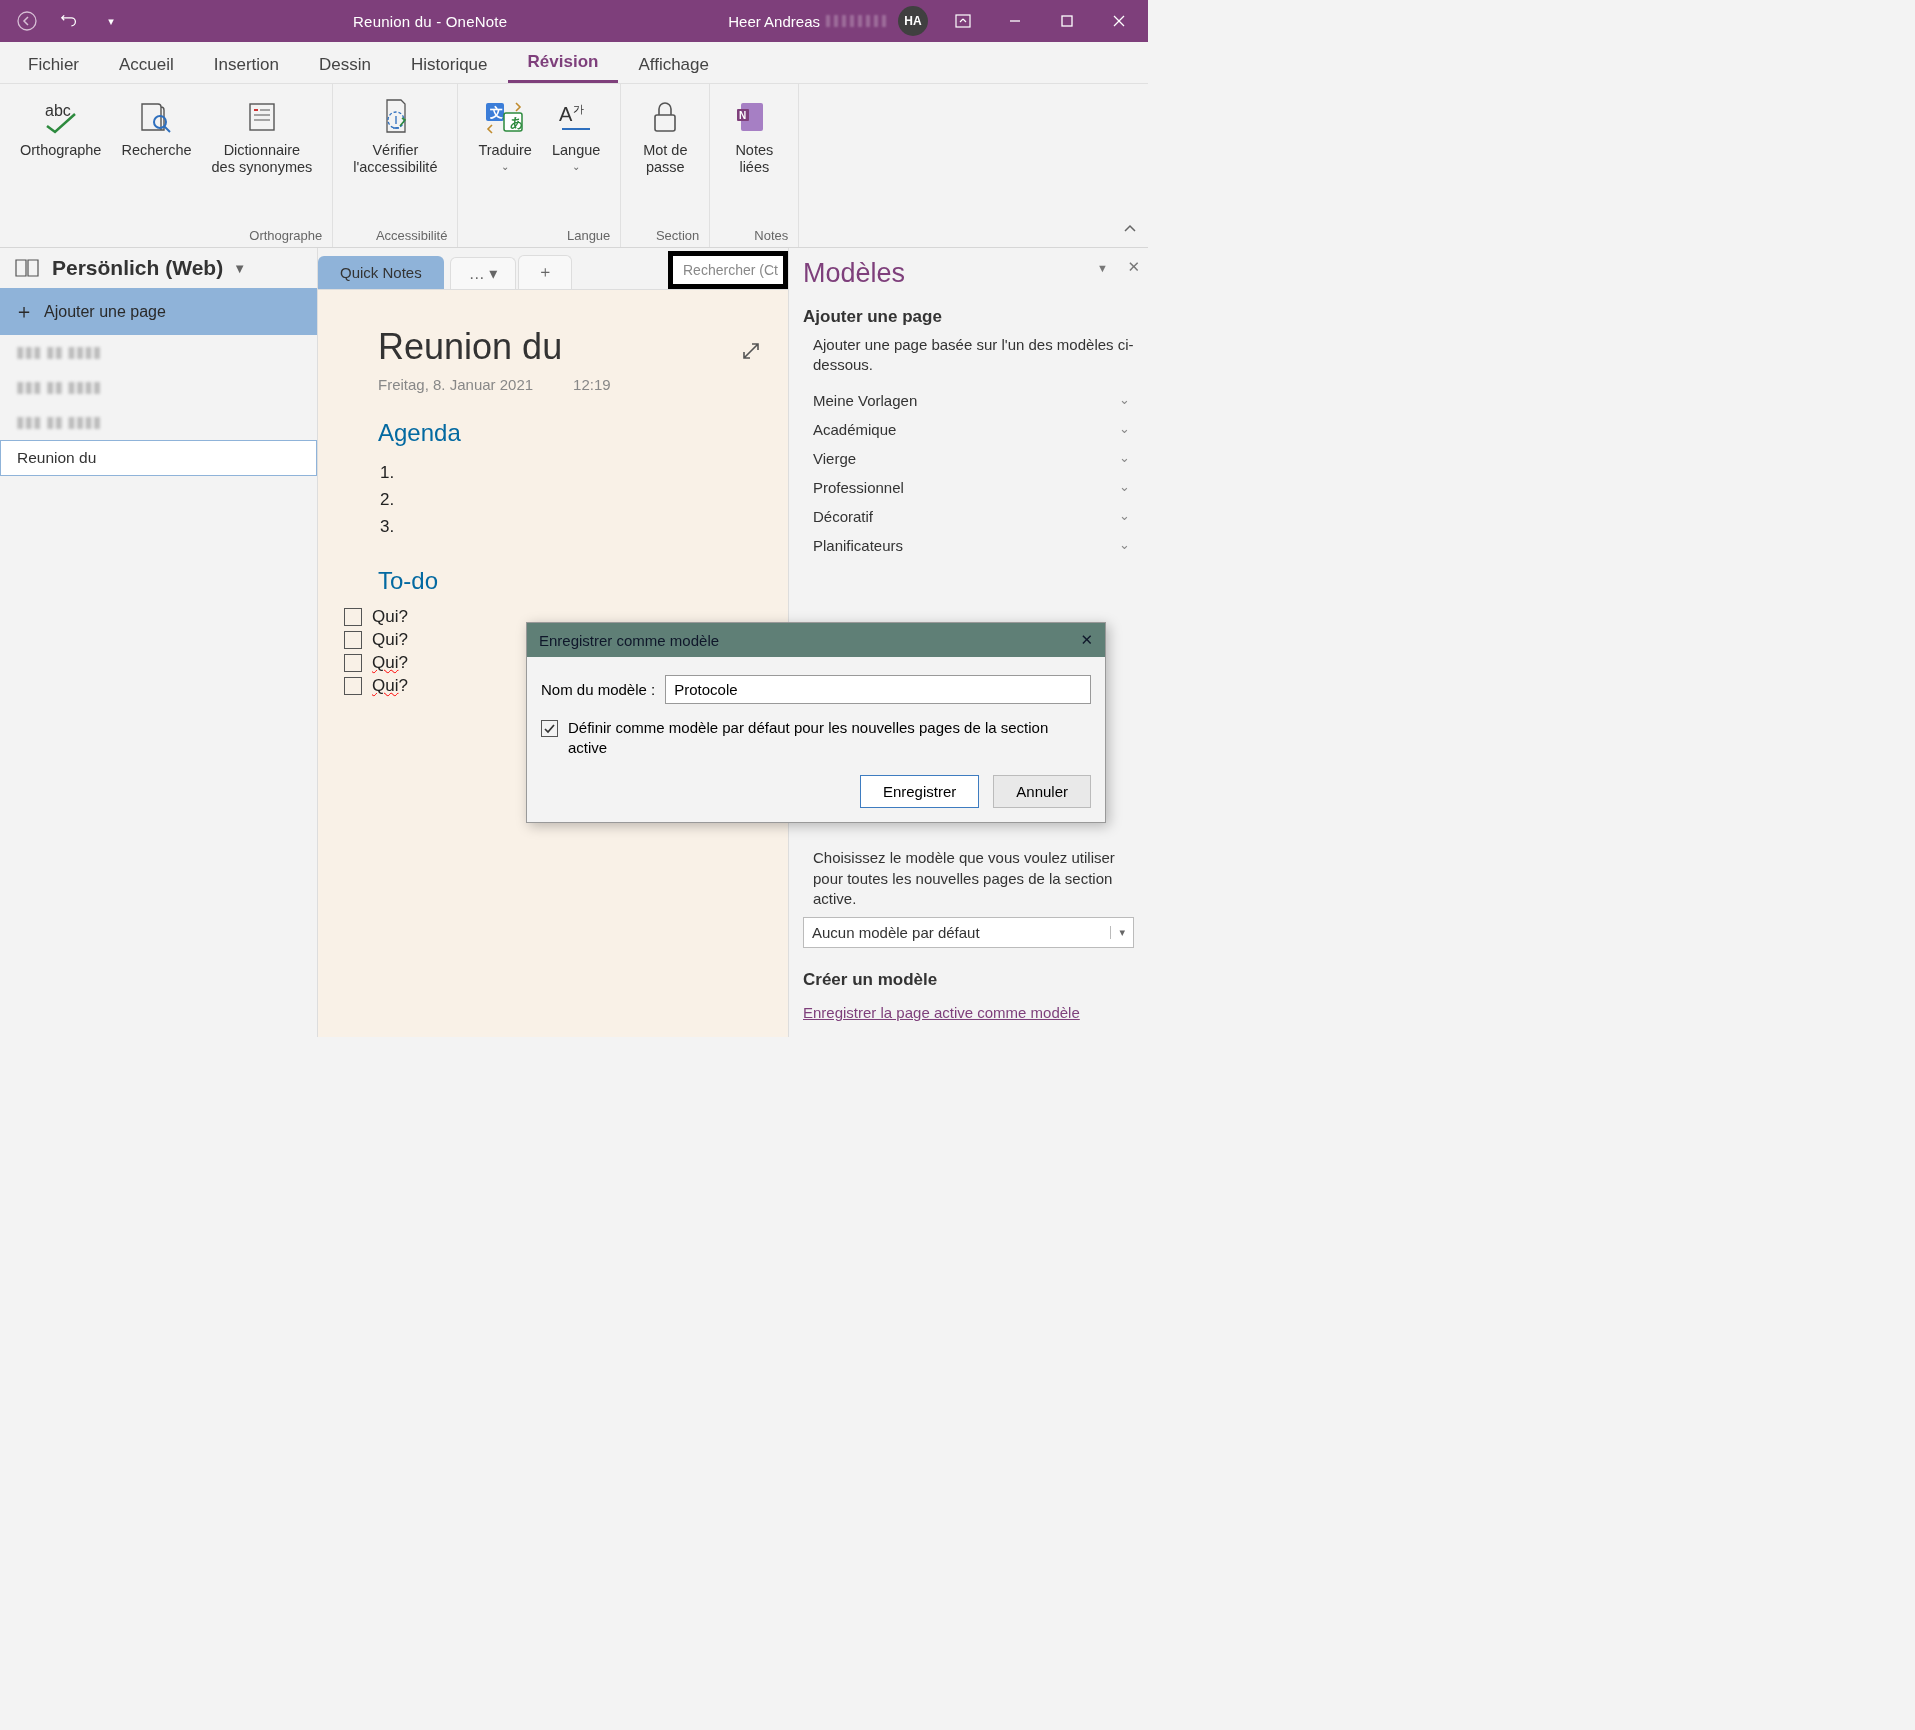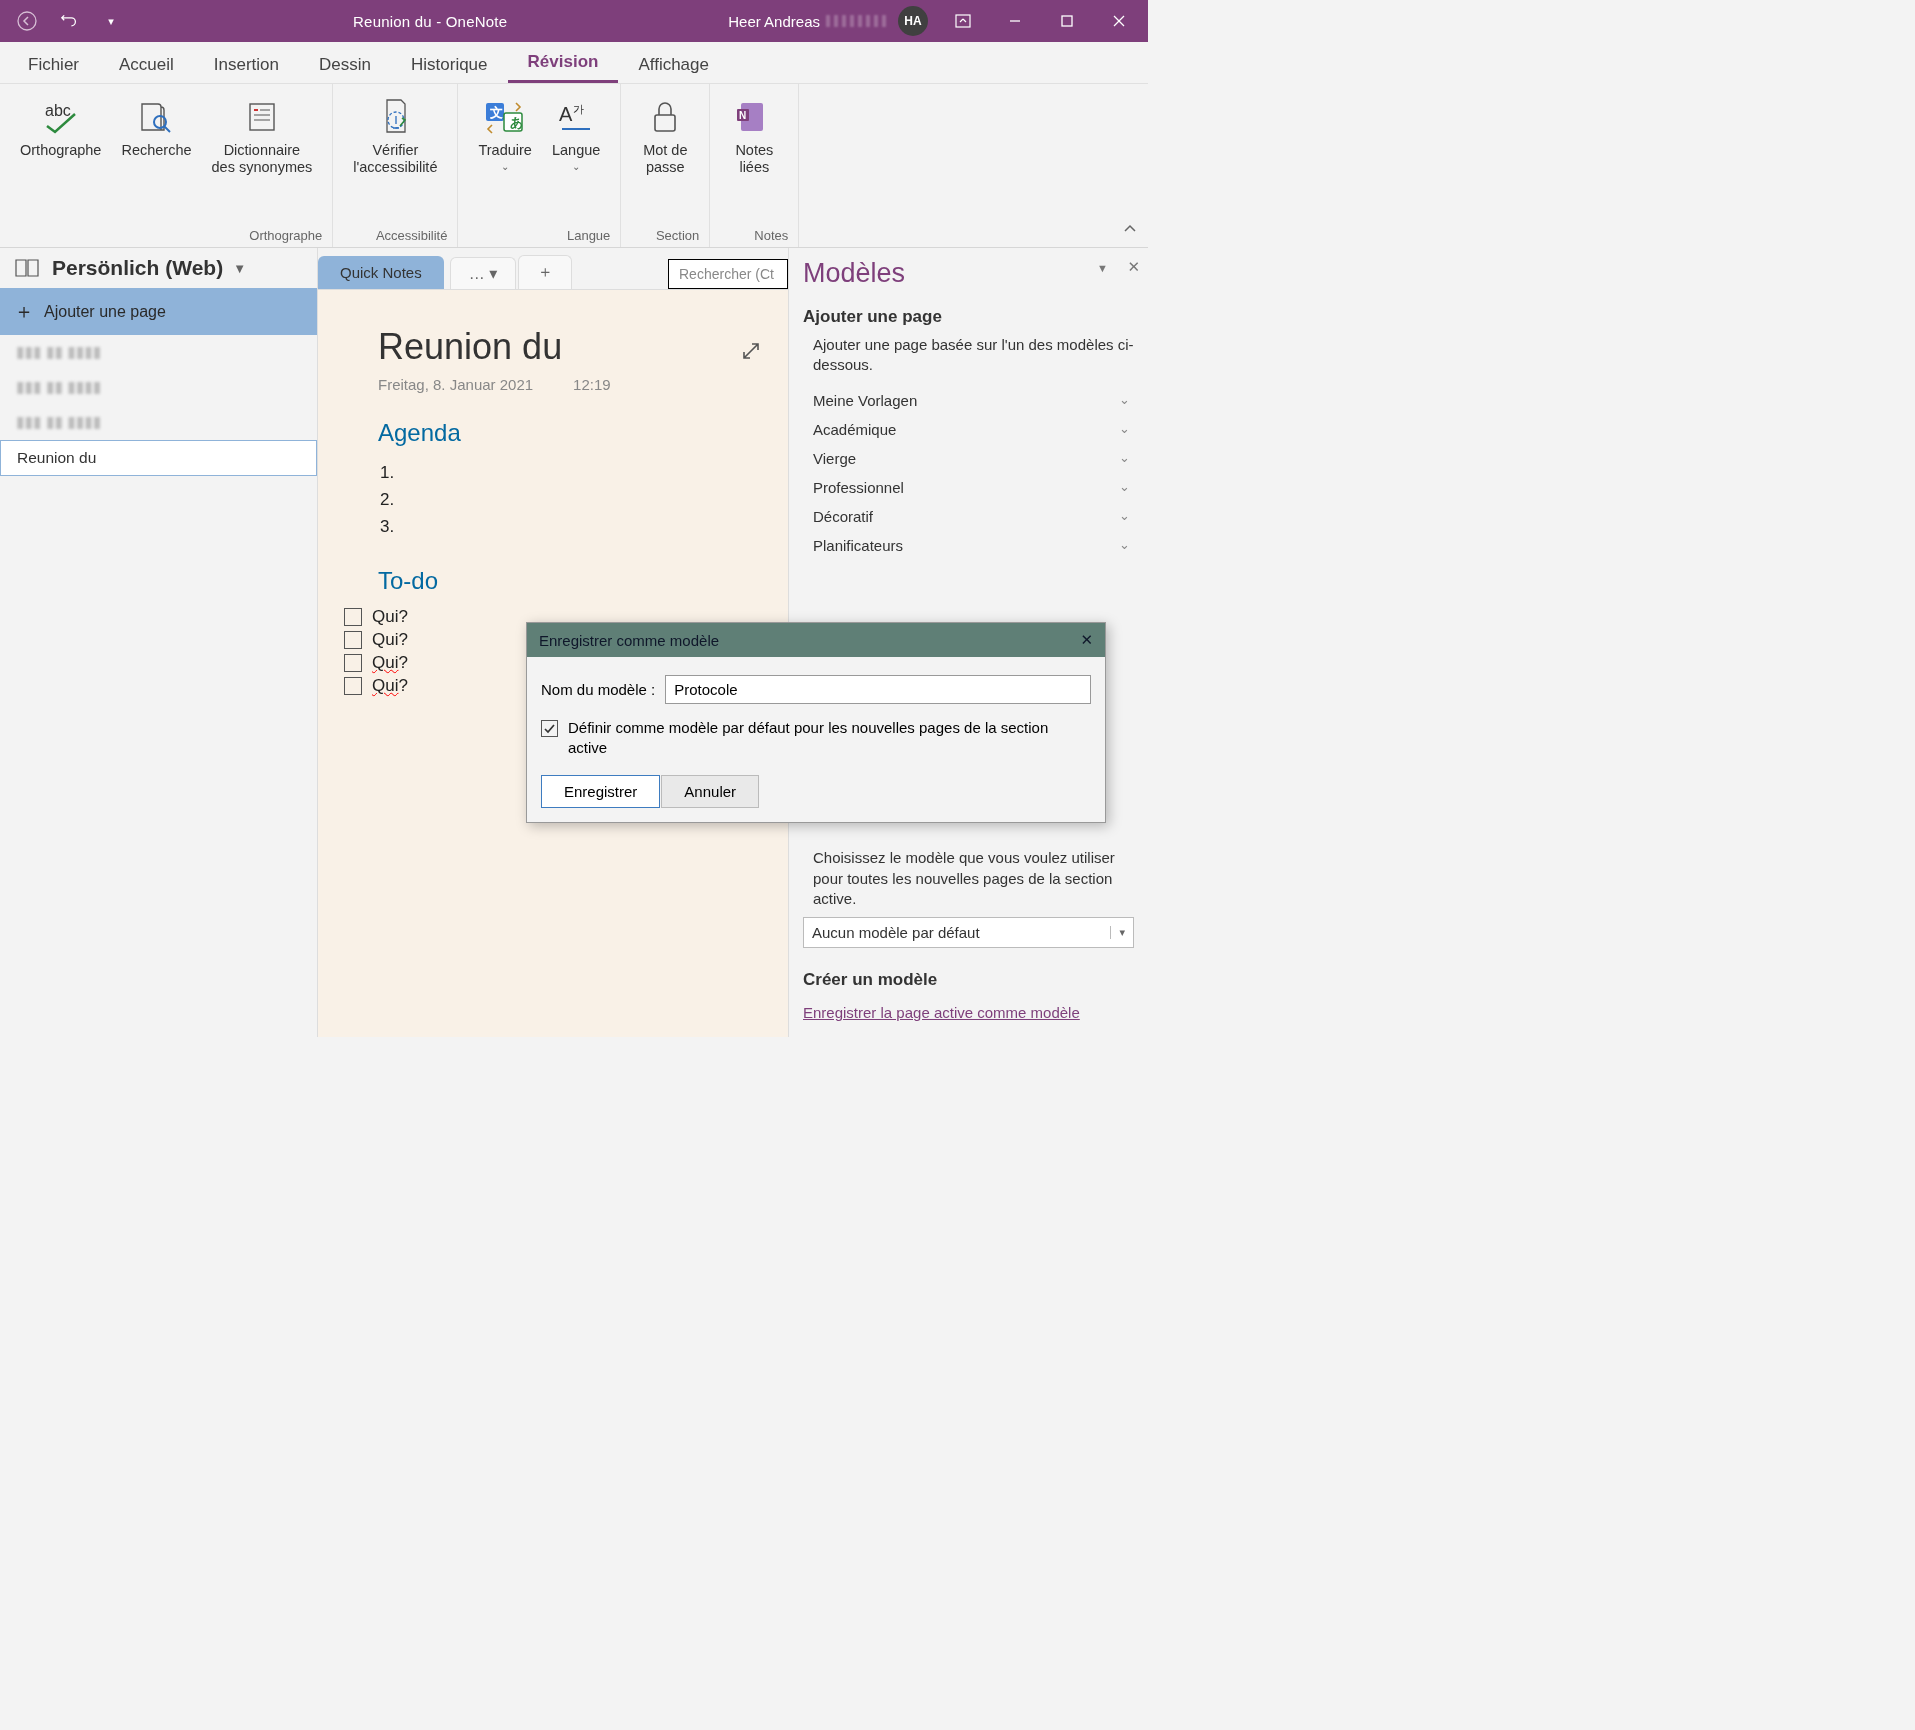--- a/index.html
+++ b/index.html
@@ -41,21 +41,21 @@
   .page-list { display: flex; flex-direction: column; }
   .page-item { padding: 8px 16px; font-size: 15.5px; color: #333; border-bottom: 1px solid transparent; cursor: pointer; }
   .page-item.dim { color: #bbb; filter: blur(1.5px); }
   .page-item.selected { background: #fff; border: 1px solid #8FB3D9; }
 
   
   .content { flex: 1; background: #F9F1E7; display: flex; flex-direction: column; position: relative; }
   .section-tabs { height: 42px; background: #f3f3f3; display: flex; align-items: flex-end; border-bottom: 1px solid #ddd; padding-left: 0; }
   .section-tab { background: #8FB3D9; color: #333; padding: 8px 22px; font-size: 15px; border-top-left-radius: 6px; border-top-right-radius: 6px; margin-right: 4px; position: relative; }
   .section-tab-plus, .section-tab-more { background: #f8f8f8; border: 1px solid #ddd; border-bottom: none; padding: 6px 18px; border-top-left-radius: 6px; border-top-right-radius: 6px; margin-left: 2px; color: #666; }
-  .search-box { margin-left: auto; border: 1px solid #000000; background: #fff; padding: 6px 10px; font-size: 14px; color: #888; width: 120px; overflow: hidden; white-space: nowrap; }
+  .search-box { margin-left: auto; border: 5px solid #000000; background: #fff; padding: 6px 10px; font-size: 14px; color: #888; width: 120px; overflow: hidden; white-space: nowrap; }
   .page-canvas { padding: 36px 60px; position: relative; }
   .full-arrow { position: absolute; top: 50px; right: 26px; color: #555; font-size: 22px; }
   .page-title-text { font-size: 36px; color: #333; font-family: "Calibri Light", "Segoe UI Light", sans-serif; font-weight: 300; }
   .page-date { font-size: 15px; color: #888; margin-top: 8px; }
   .page-date .time { margin-left: 40px; }
   h2.section-h { font-size: 24px; color: #0369a1; margin: 26px 0 12px; font-weight: 400; }
   .numbered { font-size: 17px; color: #222; line-height: 1.6; margin-left: 2px; }
   .todo-item { display: flex; align-items: center; gap: 10px; font-size: 17px; color: #222; margin: 3px 0; margin-left: -34px; }
   .todo-item .cb { width: 18px; height: 18px; border: 1.5px solid #555; }
   .squig { text-decoration: underline wavy red; text-decoration-thickness: 1px; }
@@ -76,21 +76,21 @@
 
   
   .dialog { position: absolute; left: 526px; top: 622px; width: 580px; background: #fff; border: 1px solid #999; box-shadow: 3px 3px 12px rgba(0,0,0,0.25); }
   .dialog-title { background: #5F7F76; color: #0f172a; padding: 8px 12px; font-size: 15px; display: flex; justify-content: space-between; align-items: center; }
   .dialog-body { padding: 18px 14px 14px; background: #f3f3f3; }
   .dlg-row { display: flex; align-items: center; gap: 10px; margin-bottom: 14px; }
   .dlg-row label { font-size: 15px; }
   .dlg-row input[type=text] { flex: 1; border: 1px solid #999; padding: 5px 8px; font-size: 15px; font-family: inherit; }
   .dlg-check { display: flex; align-items: flex-start; gap: 10px; font-size: 15px; line-height: 1.35; margin-bottom: 16px; }
   .dlg-check .cb { width: 17px; height: 17px; border: 1.3px solid #555; display: flex; align-items: center; justify-content: center; flex-shrink: 0; margin-top: 2px; }
-  .dlg-buttons { display: flex; justify-content: flex-start; gap: 1px; }
+  .dlg-buttons { display: flex; justify-content: flex-end; gap: 14px; }
   .dlg-btn { padding: 7px 22px; font-size: 15px; background: #e9e9e9; border: 1px solid #bbb; cursor: pointer; }
   .dlg-btn.primary { border: 1.5px solid #3E7CC0; background: #fff; }
 
   svg { display: block; }
 </style>
 </head>
 <body>
 
 <div class="titlebar">
   <div class="tb-left">

